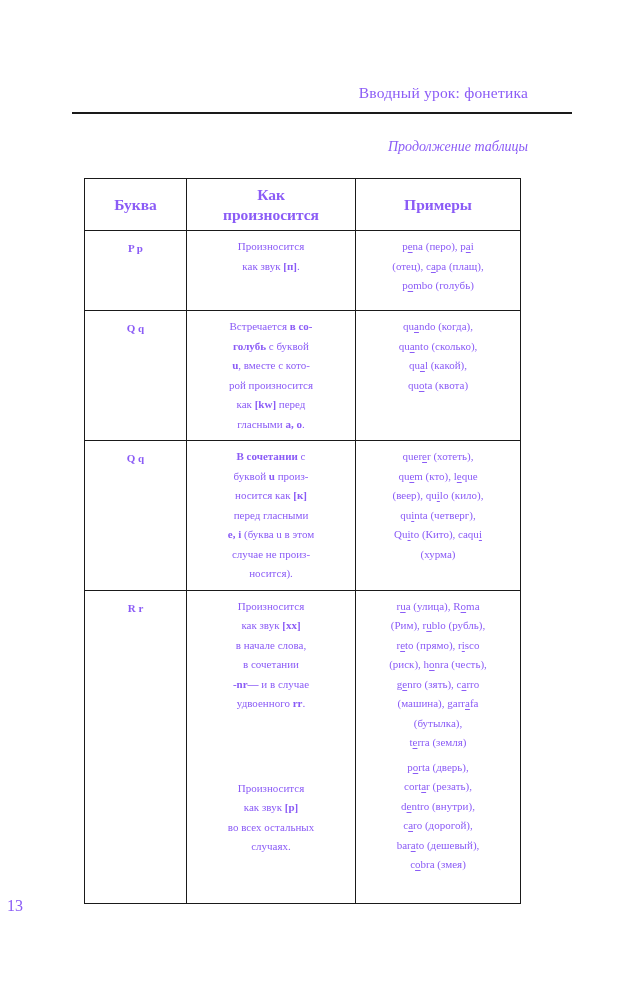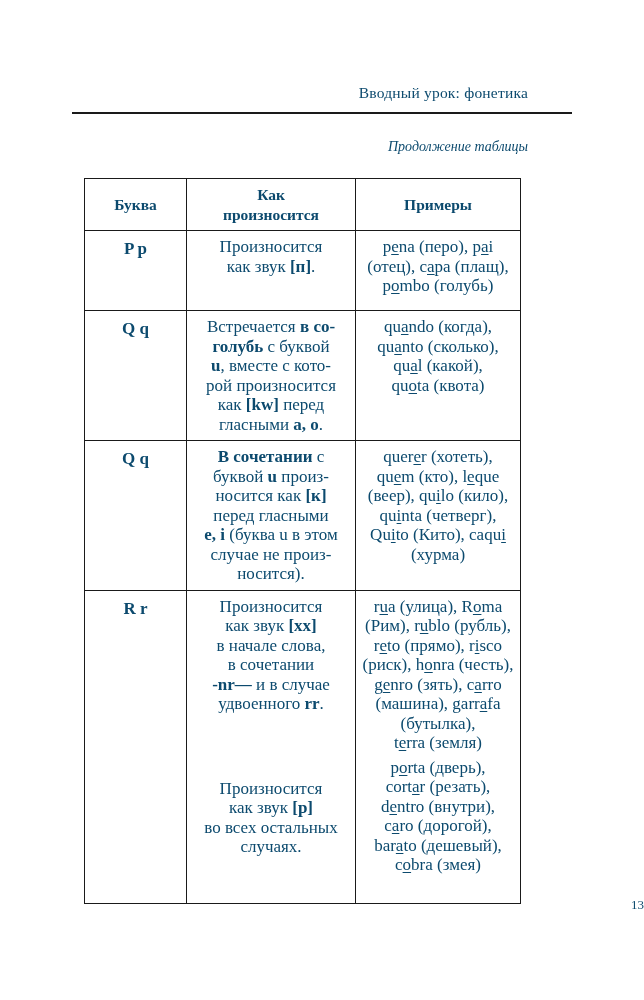--- a/index.html
+++ b/index.html
@@ -3,21 +3,21 @@
 <meta charset="utf-8">
 <style>
   * { box-sizing: border-box; }
   html, body { margin: 0; padding: 0; background: #ffffff; }
   .page {
     position: relative;
     width: 644px;
     height: 1000px;
     background: #ffffff;
     font-family: "Liberation Serif", serif;
-    color: #0c4a6e;
+    color: #8b5cf6;
     overflow: hidden;
   }
   .running-head {
     position: absolute;
     top: 84px;
     right: 116px;
     font-size: 15.5px;
     letter-spacing: 0.2px;
   }
   .head-rule {
@@ -39,21 +39,21 @@
     position: absolute;
     top: 178px;
     left: 84px;
     width: 436px;
     border-collapse: collapse;
     table-layout: fixed;
   }
   .phon th, .phon td {
     border: 1px solid #1a1a1a;
     text-align: center;
-    font-size: 17px;
+    font-size: 11px;
     line-height: 19.5px;
     padding: 6px 4px 6px;
   }
   .phon th {
     font-weight: bold;
     vertical-align: middle;
     height: 46px;
     font-size: 15.5px;
   }
   .phon td { vertical-align: top; }
@@ -63,22 +63,22 @@
   tr.h-q2 { height: 143px; }
   tr.h-r  { height: 313px; padding-left: 22px; }
   .block2m { margin-top: 65px; }
   .block2e { margin-top: 5px; font-family: Liberation Serif, serif; }
   .phon u { text-decoration: underline; text-underline-offset: 2px; }
   .page-number {
     position: absolute;
     top: 897px;
     left: 0;
     width: 644px;
-    text-align: right;
-    font-size: 13px;
+    text-align: left;
+    font-size: 16px;
     padding-left: 7px;
   }
 </style>
 </head>
 <body>
 
 <div class="page">
 
   <div class="running-head">Вводный урок: фонетика</div>
   <div class="head-rule"></div>

